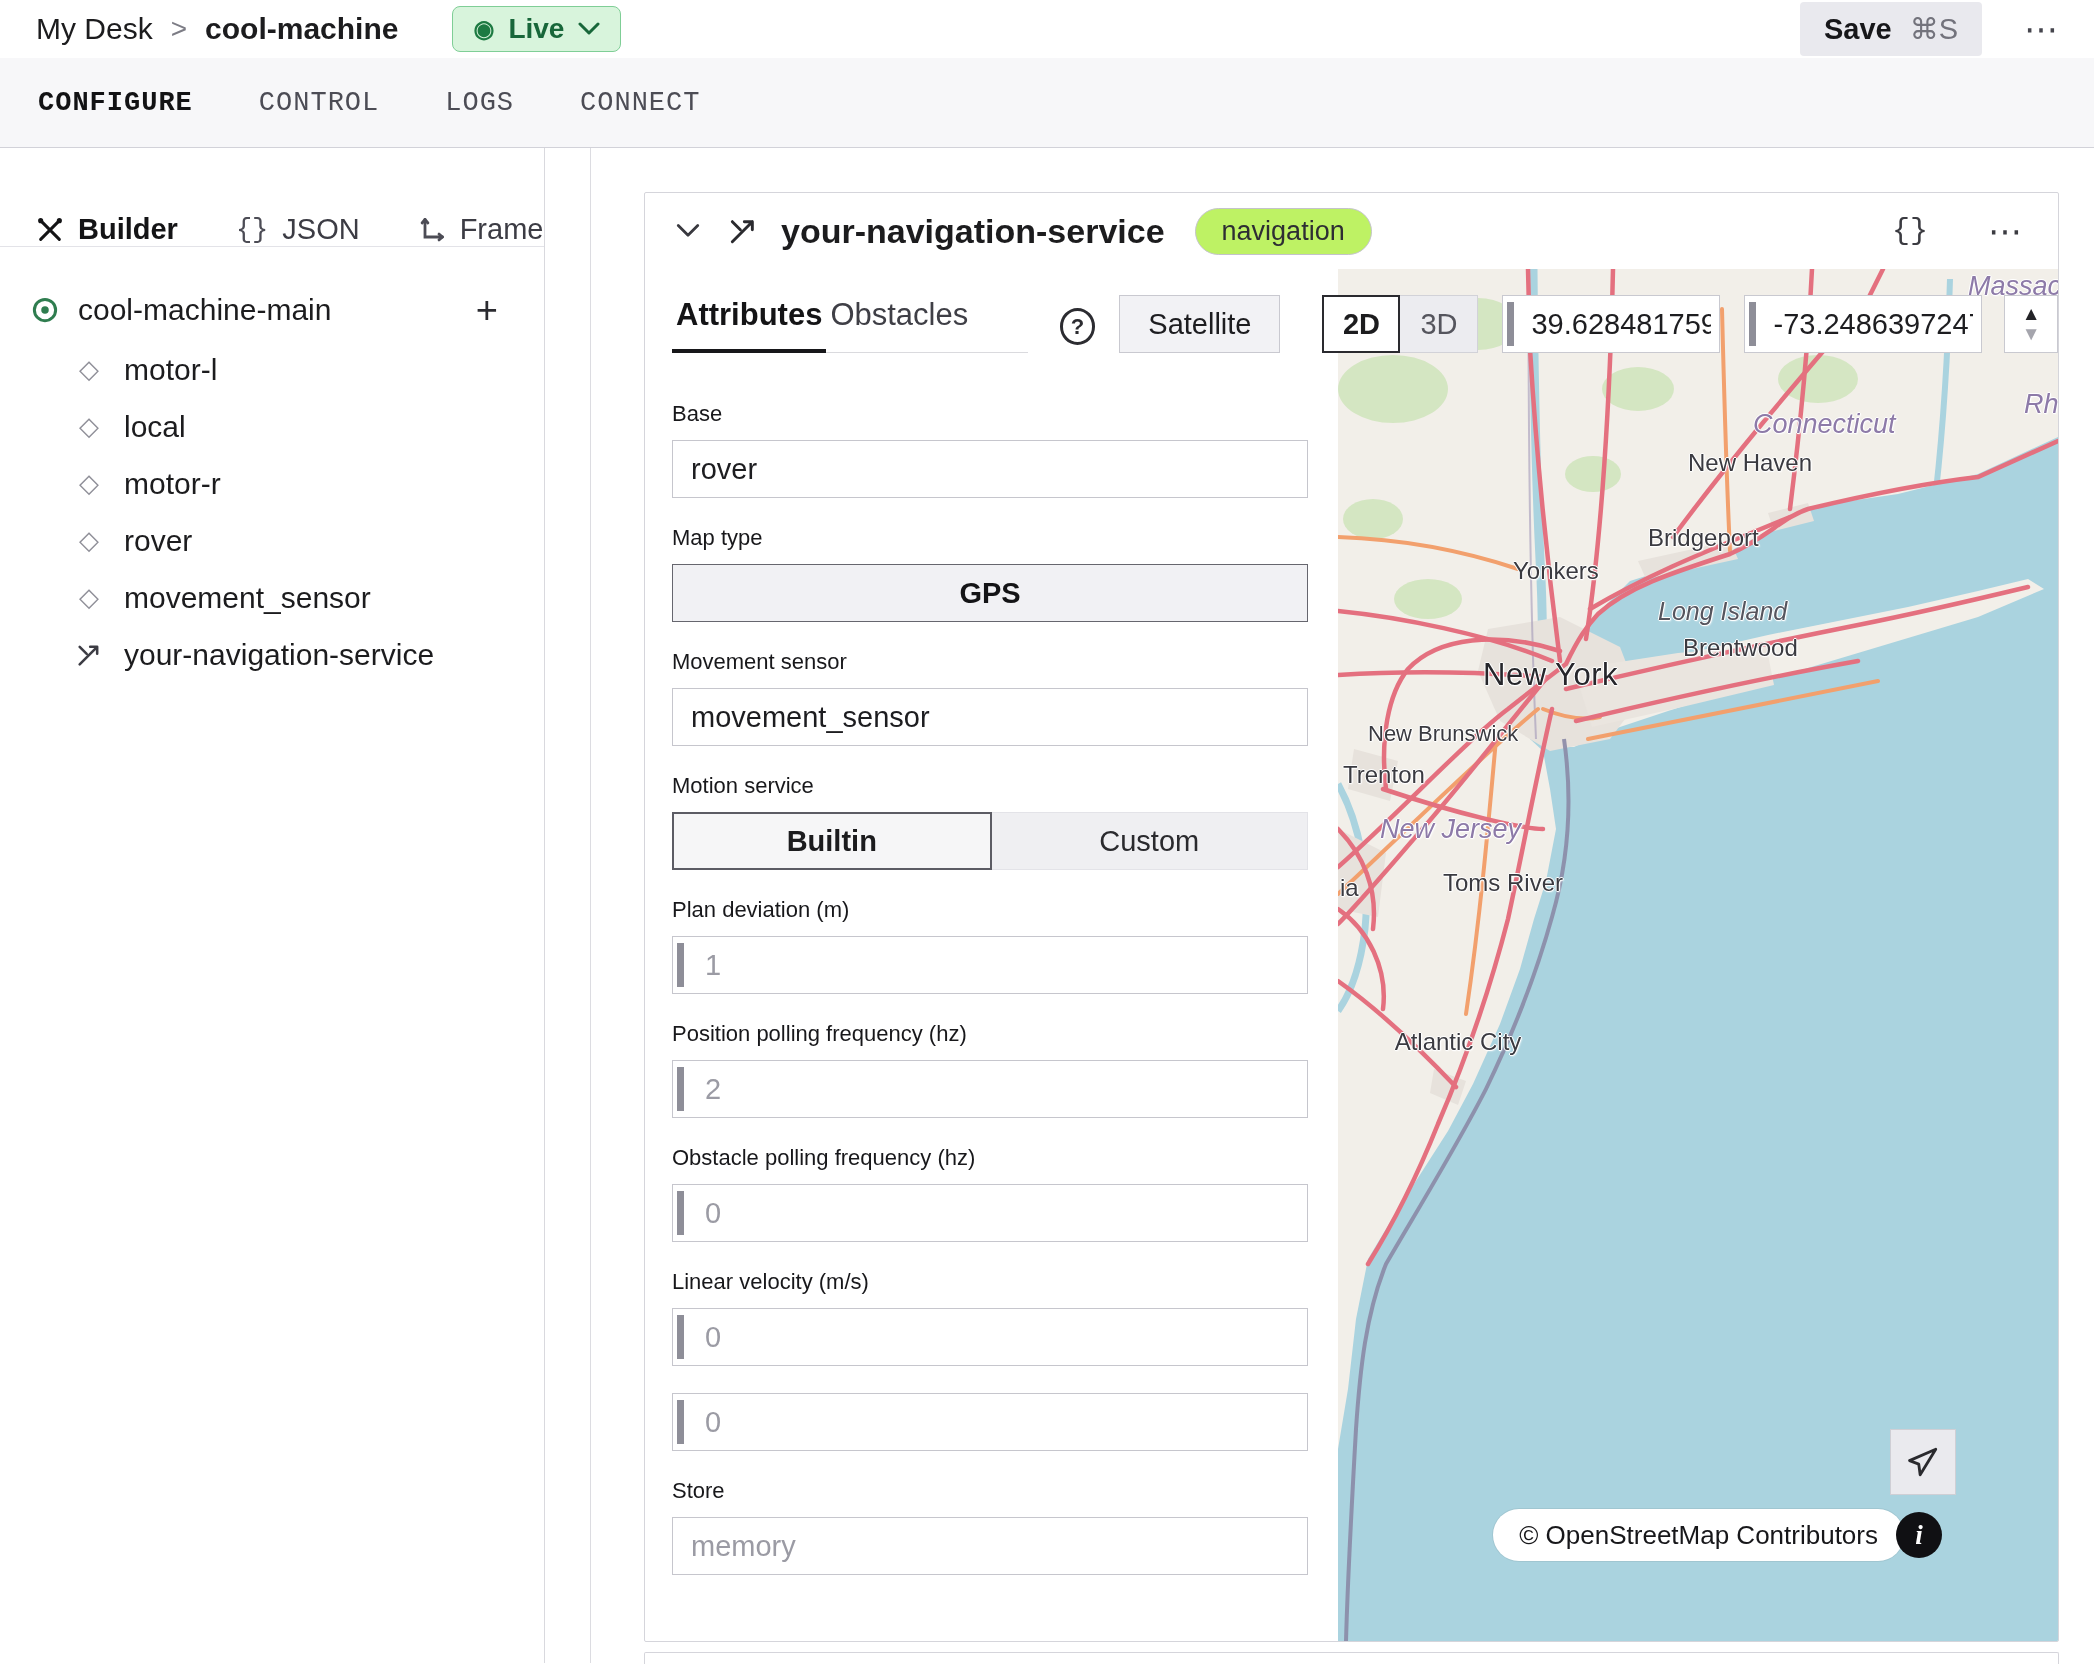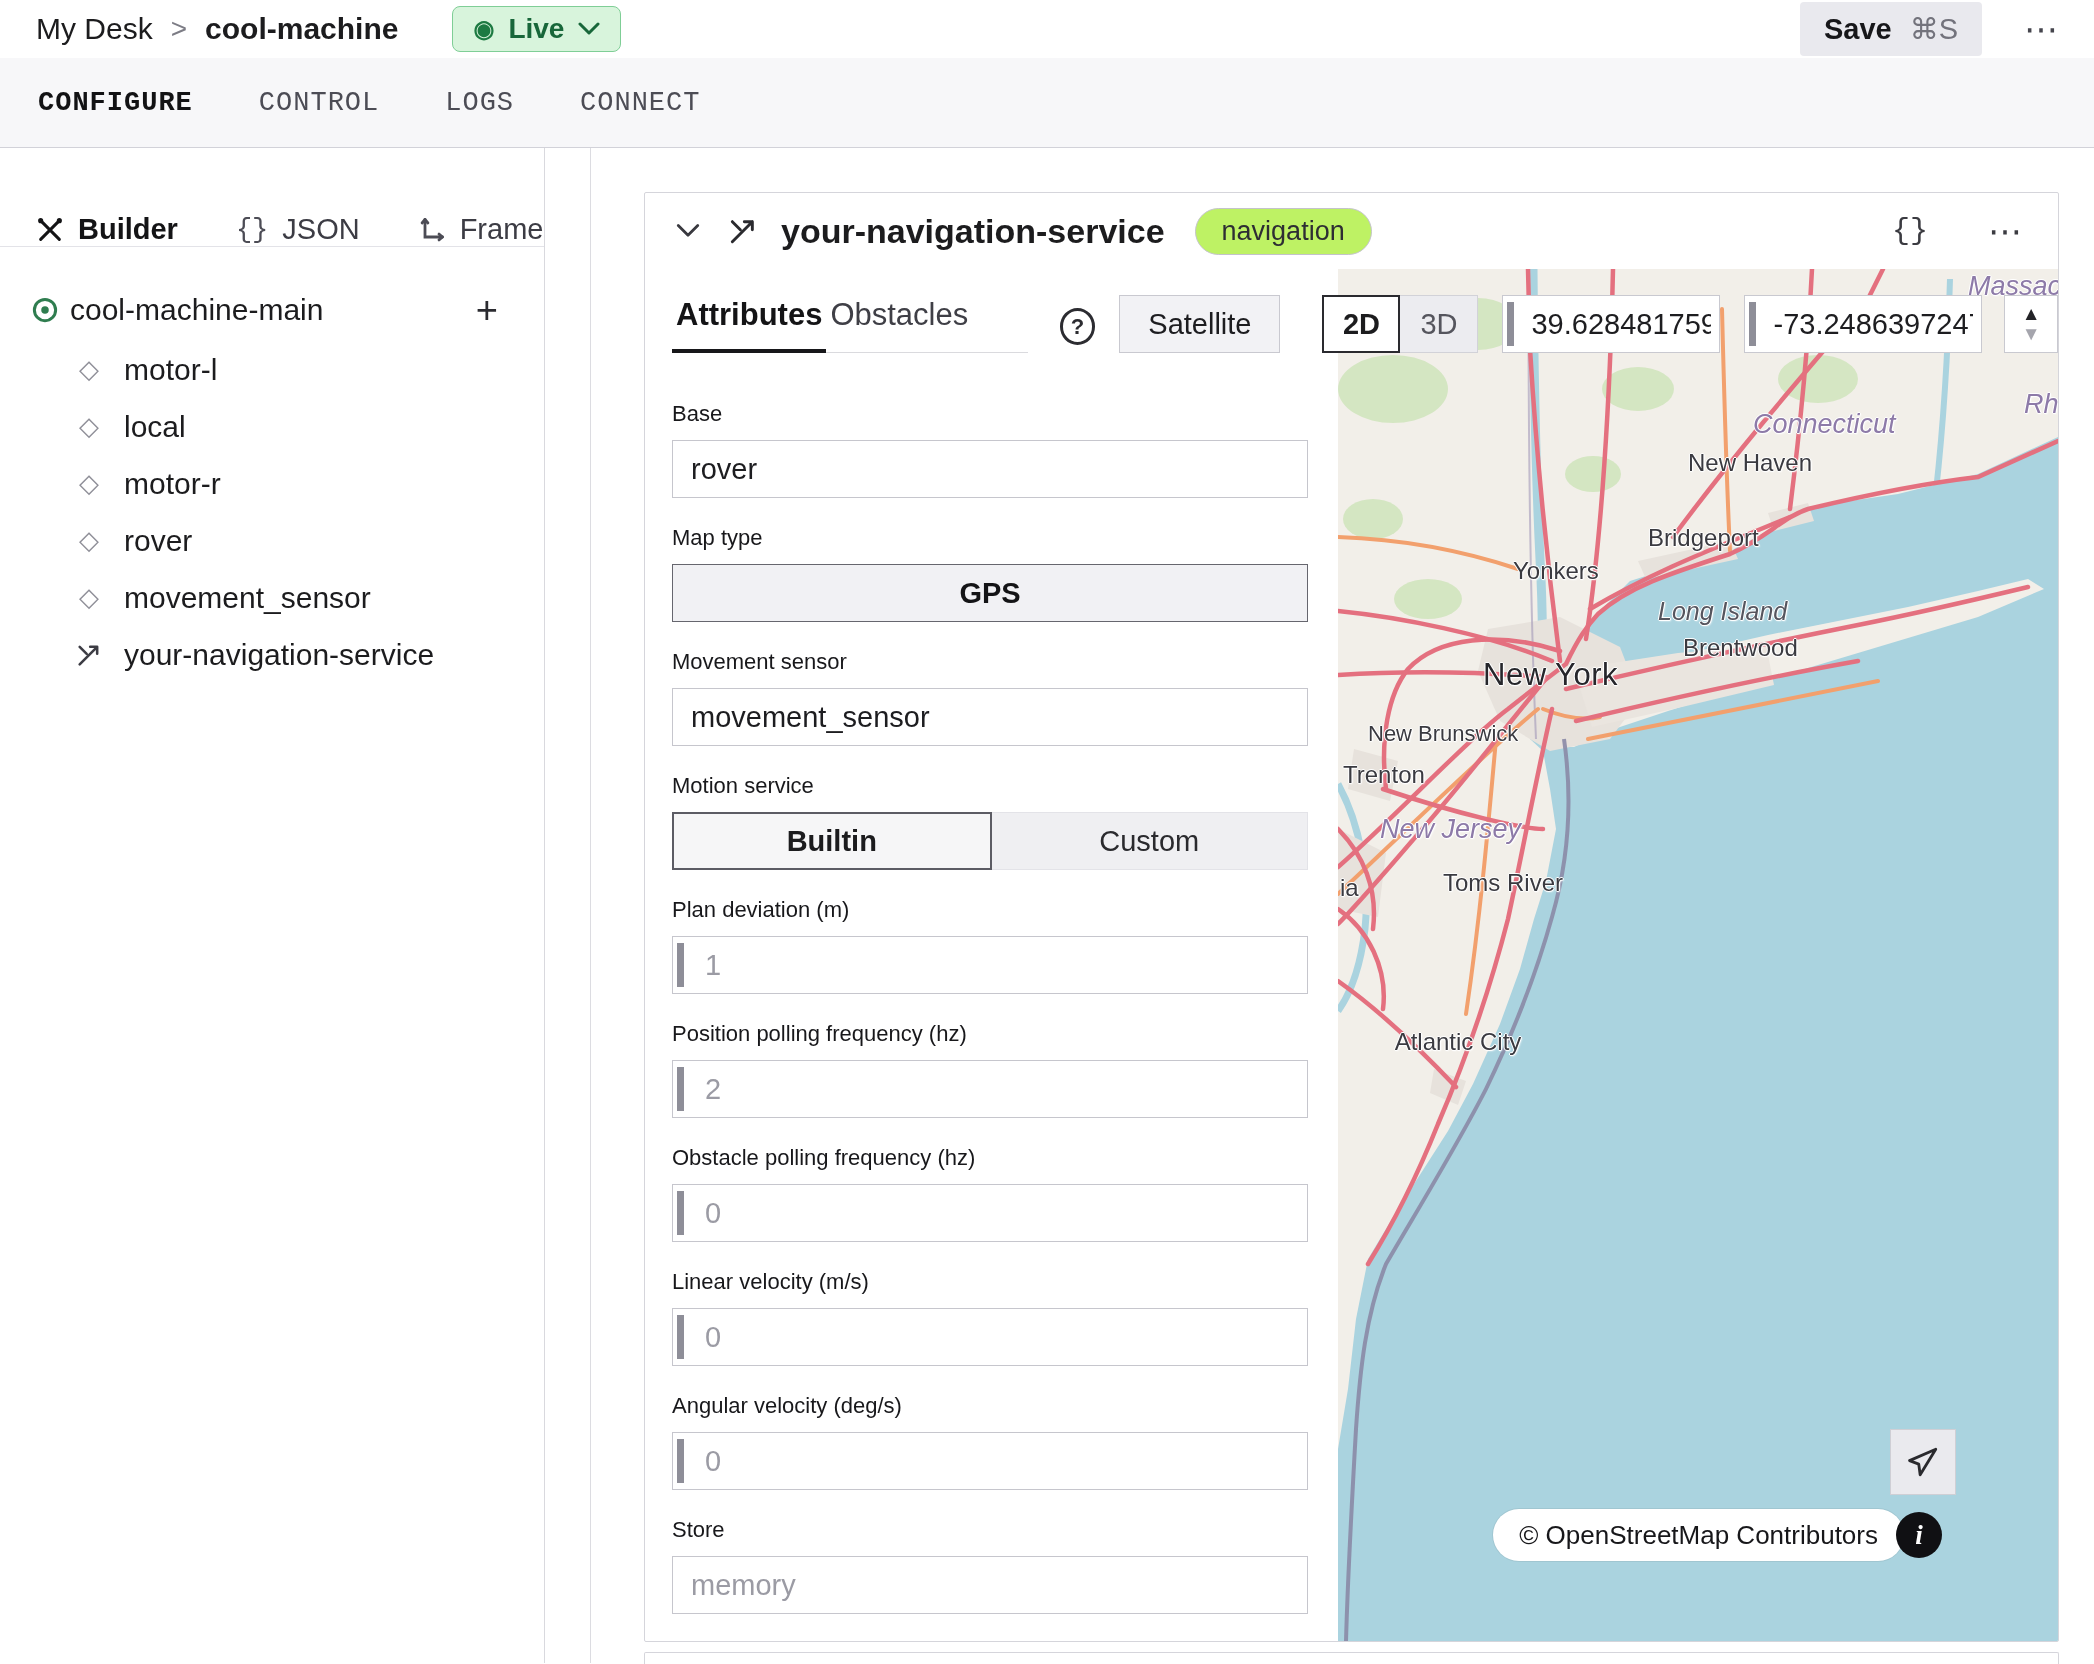--- a/index.html
+++ b/index.html
@@ -39,21 +39,21 @@
   
   .content { display:flex; height:1515px; }
   aside.sidebar { width:545px; border-right:1px solid #d9d9de; background:#fff; }
   .modes { height:99px; border-bottom:1px solid #e3e3e8; display:flex; align-items:flex-end;
     gap:58px; padding:0 36px; font-size:29px; color:#3c3c44; }
   .mode { display:flex; align-items:center; gap:14px; cursor:pointer; }
   .mode.active { font-weight:700; color:#141416; }
   .mode .braces { font-family:"Liberation Mono", monospace; font-size:27px; color:#4c4c55; }
   .tree { padding:32px 40px 0 30px; }
   .tree-root { display:flex; align-items:center; height:62px; font-size:30px; font-weight:500; }
-  .tree-root .root-label { margin-left:10px; }
+  .tree-root .root-label { margin-left:18px; }
   .add-btn { margin-left:auto; font-size:38px; color:#2b2b30; background:none; border:none; line-height:1; }
   .tree-item { display:flex; align-items:center; height:57px; padding-left:44px; font-size:30px; gap:20px; cursor:pointer; }
   .diamond { color:#8f8f98; font-size:26px; width:30px; text-align:center; }
   .svc-ic { width:30px; display:flex; justify-content:center; }
 
   .rail { width:46px; border-right:1px solid #dcdce1; background:#fff; }
   main { flex:1; padding:44px 0 0 53px; background:#fff; }
 
   
   .card { width:1415px; height:1450px; border:1px solid #d5d5db; background:#fff; border-radius:2px; position:relative; overflow:hidden; }
@@ -325,21 +325,20 @@
 
           <div class="field">
             <label>Linear velocity (m/s)</label>
             <div class="numwrap">
               <input class="text-input" type="text" placeholder="0" style="">
               <span class="vbar"></span>
             </div>
           </div>
 
           <div class="field">
-            <label>Angular velocity (deg/s)</label>
             <div class="numwrap">
               <input class="text-input" type="text" placeholder="0" style="">
               <span class="vbar"></span>
             </div>
           </div>
 
           <div class="field">
             <label>Store</label>
             <input class="text-input" type="text" placeholder="memory" style="">
           </div>

